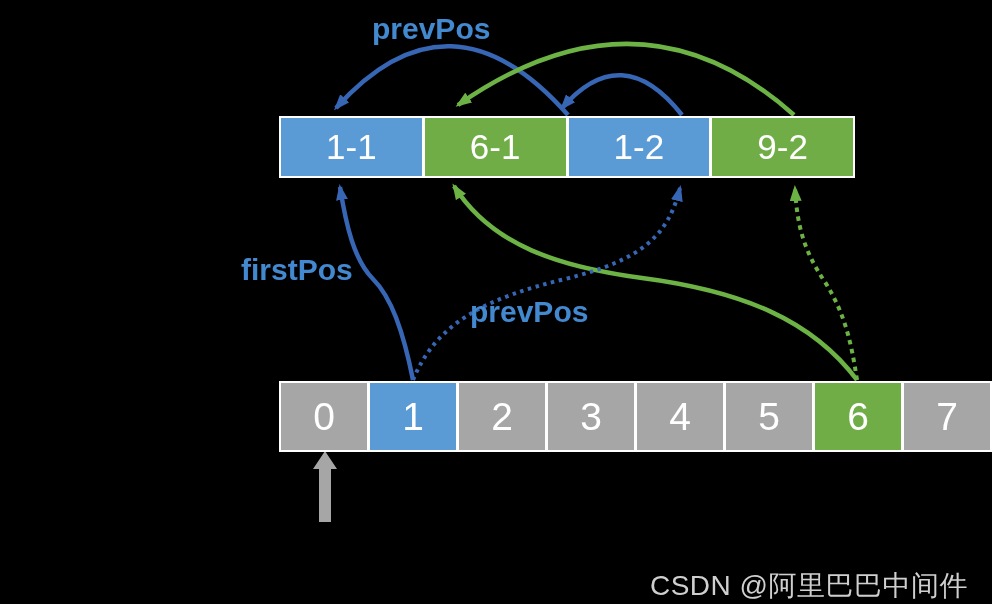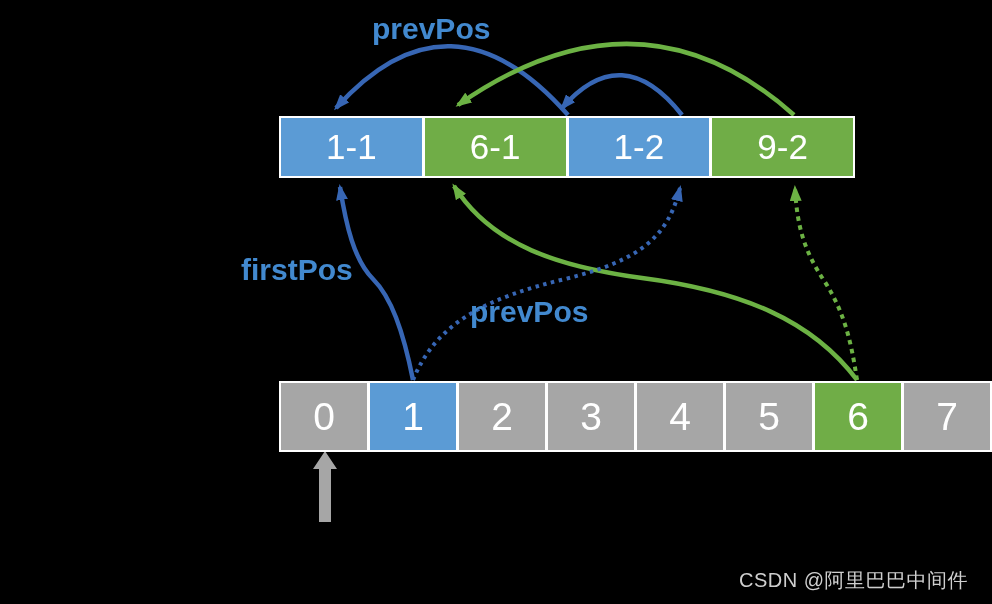--- a/index.html
+++ b/index.html
@@ -39,21 +39,21 @@
     font-weight:700;
     white-space:nowrap;
   }
   .lbl-prev{left:372px;top:12px;}
   .lbl-first{left:241px;top:253px;}
   .lbl-last{left:470px;top:295px;}
   .watermark{
     position:absolute;
     right:24px;top:567px;
     color:var(--watermark,#cfcfcf);
-    font-size:20px;
+    font-size:28px;
     letter-spacing:0.5px;
     white-space:nowrap;
   }
   path.edge{fill:none;}
   path.solid{stroke-width:4.5;}
   path.dotted{stroke-width:4;}
   path.dash-blue{stroke-dasharray:3.5 4.5;}
   path.dash-green{stroke-dasharray:4.5 4.5;}
 </style>
 </head>

